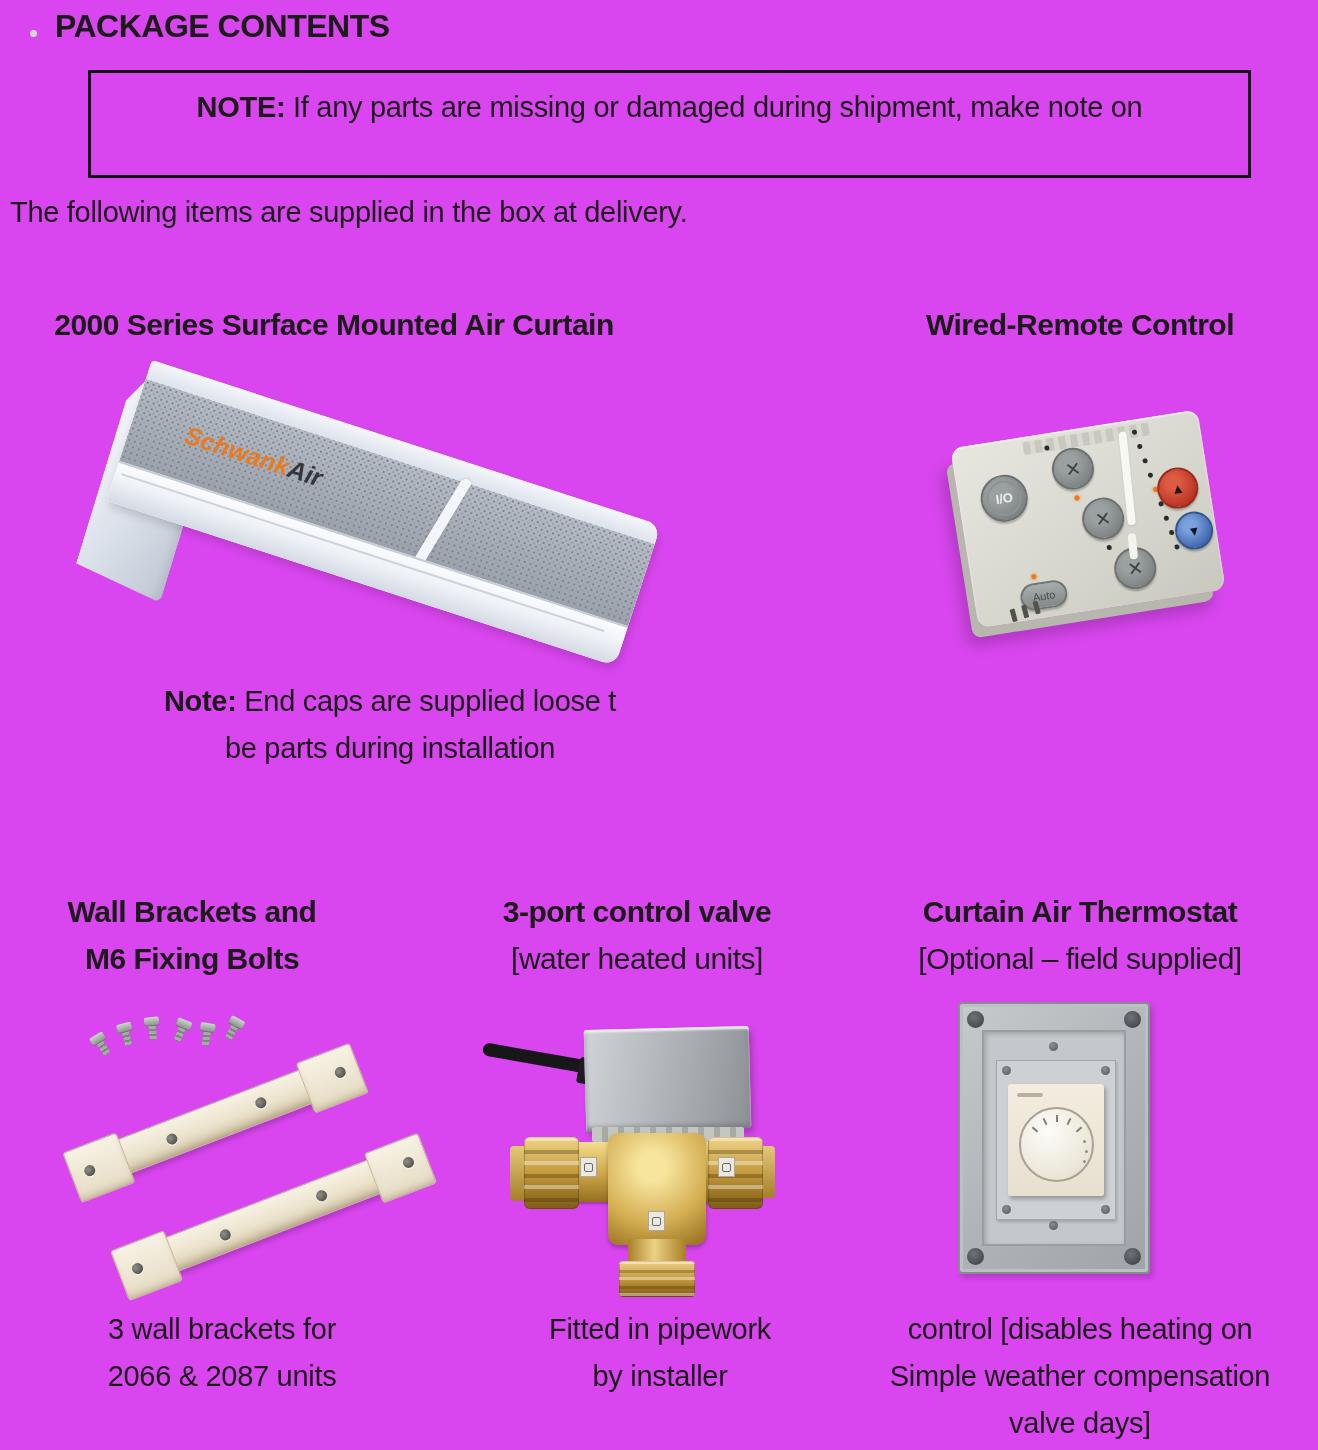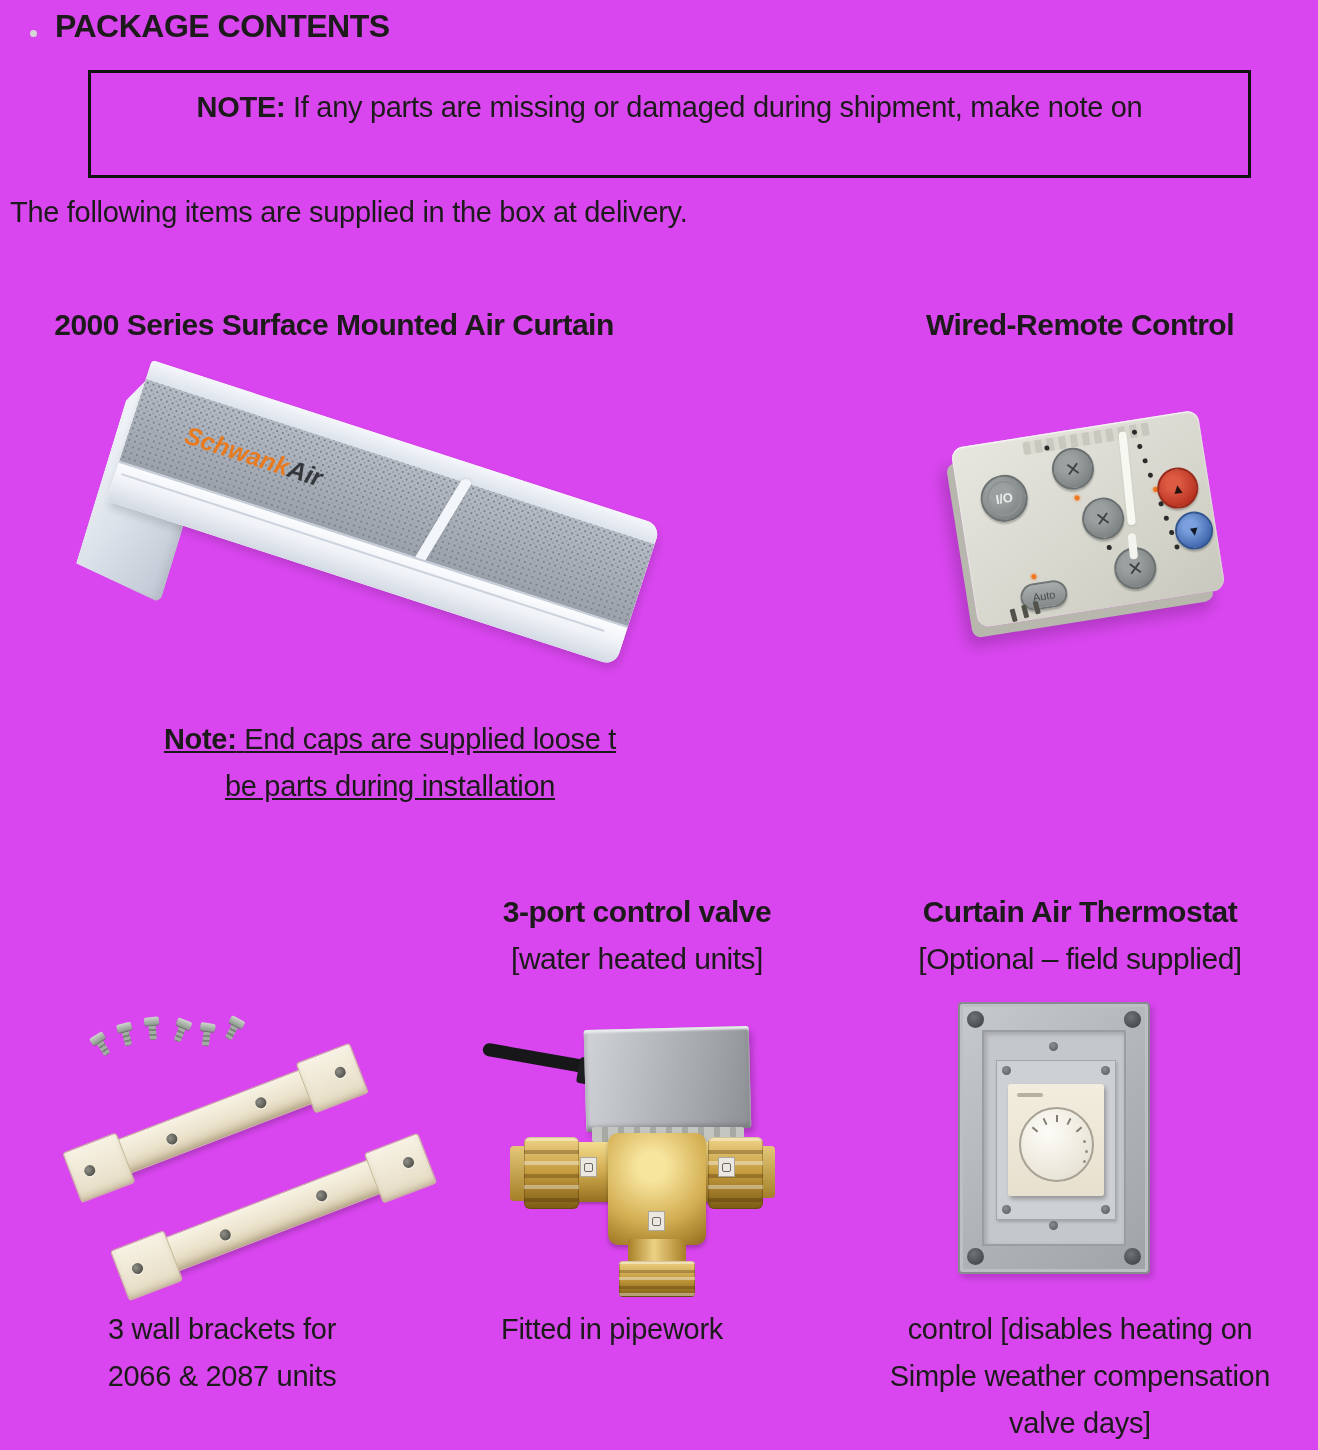--- a/index.html
+++ b/index.html
@@ -10,29 +10,29 @@
 
   
   .page-title { left:55px; top:8px; font-size:32px; font-weight:bold; letter-spacing:-0.5px; }
   .artifact-dot { left:30px; top:30px; width:7px; height:7px; border-radius:50%; background:#d6d6d6; }
   .note-box { left:88px; top:70px; width:1163px; height:108px; border:3px solid #111; text-align:center; padding-top:12px; font-size:29px; line-height:45px; letter-spacing:-0.3px; }
   .intro { left:10px; top:196px; font-size:29px; letter-spacing:-0.3px; }
   .h1 { font-size:30px; font-weight:bold; text-align:center; letter-spacing:-0.5px; }
   .h1a { left:8px; top:308px; width:652px; }
   .h1b { left:880px; top:308px; width:400px; }
   .cap { font-size:29px; line-height:47px; letter-spacing:-0.3px; }
-  .cap-ac { left:60px; top:716px; width:660px; text-align:center;text-decoration:underline; }
+  .cap-ac { left:60px; top:678px; width:660px; text-align:center; }
   .cap-rc { left:903px; top:678px; text-align:left; }
   .h2 { font-size:30px; line-height:47px; text-align:center; letter-spacing:-0.5px; }
   .h2 .bold { font-weight:bold; }
   .h2a { left:12px; top:888px; width:360px; font-weight:bold; }
   .h2b { left:467px; top:888px; width:340px; }
   .h2c { left:875px; top:888px; width:410px; }
   .cap2a { left:42px; top:1306px; width:360px; text-align:center; }
-  .cap2b { left:442px; top:1306px; width:340px; text-align:center; }
+  .cap2b { left:490px; top:1306px; width:340px; text-align:center; }
   .cap2c { left:845px; top:1306px; width:470px; text-align:center; }
   .bold { font-weight:bold; }
 
   
   .ac { left:90px; top:360px; width:630px; height:315px; }
   .ac-endcap { position:absolute; left:12px; top:16px; width:92px; height:218px; transform:rotate(17deg);
     background:linear-gradient(112deg,#eef2f7 15%,#d9dfe8 55%,#c0c7d3);
     border-radius:8px; clip-path:polygon(20% 0%, 100% 6%, 100% 100%, 0% 94%, 0% 16%);
     box-shadow:inset -5px 0 8px rgba(0,0,0,.08); }
   .ac-unit { position:absolute; left:62px; top:0; width:535px; height:148px; transform:rotate(18deg);
@@ -219,20 +219,24 @@
       <span class="rc-slot" style="left:46px; top:166px;"></span>
       <span class="rc-slot" style="left:58px; top:164px;"></span>
     </div>
   </div>
 
   <div class="abs cap cap-ac">
     <div><span class="bold">Note:</span> <span>End caps are supplied loose t</span></div>
     <div>be parts during installation</div>
   </div>
 
+  <div class="abs h2 h2a">
+    <div>Wall Brackets and</div>
+    <div>M6 Fixing Bolts</div>
+  </div>
   <div class="abs h2 h2b">
     <div class="bold">3-port control valve</div>
     <div>[water heated units]</div>
   </div>
   <div class="abs h2 h2c">
     <div class="bold">Curtain Air Thermostat</div>
     <div>[Optional – field supplied]</div>
   </div>
 
   <div class="abs wb">
@@ -302,20 +306,21 @@
       </div>
     </div>
   </div>
 
   <div class="abs cap cap2a">
     <div>3 wall brackets for</div>
     <div>2066 &amp; 2087 units</div>
   </div>
   <div class="abs cap cap2b">
     <div>Fitted in pipework</div>
+    <div>by installer</div>
   </div>
   <div class="abs cap cap2c">
     <div>control [disables heating on</div>
     <div>Simple weather compensation</div>
     <div>valve days]</div>
   </div>
 
 </div>
 
 </body></html>

